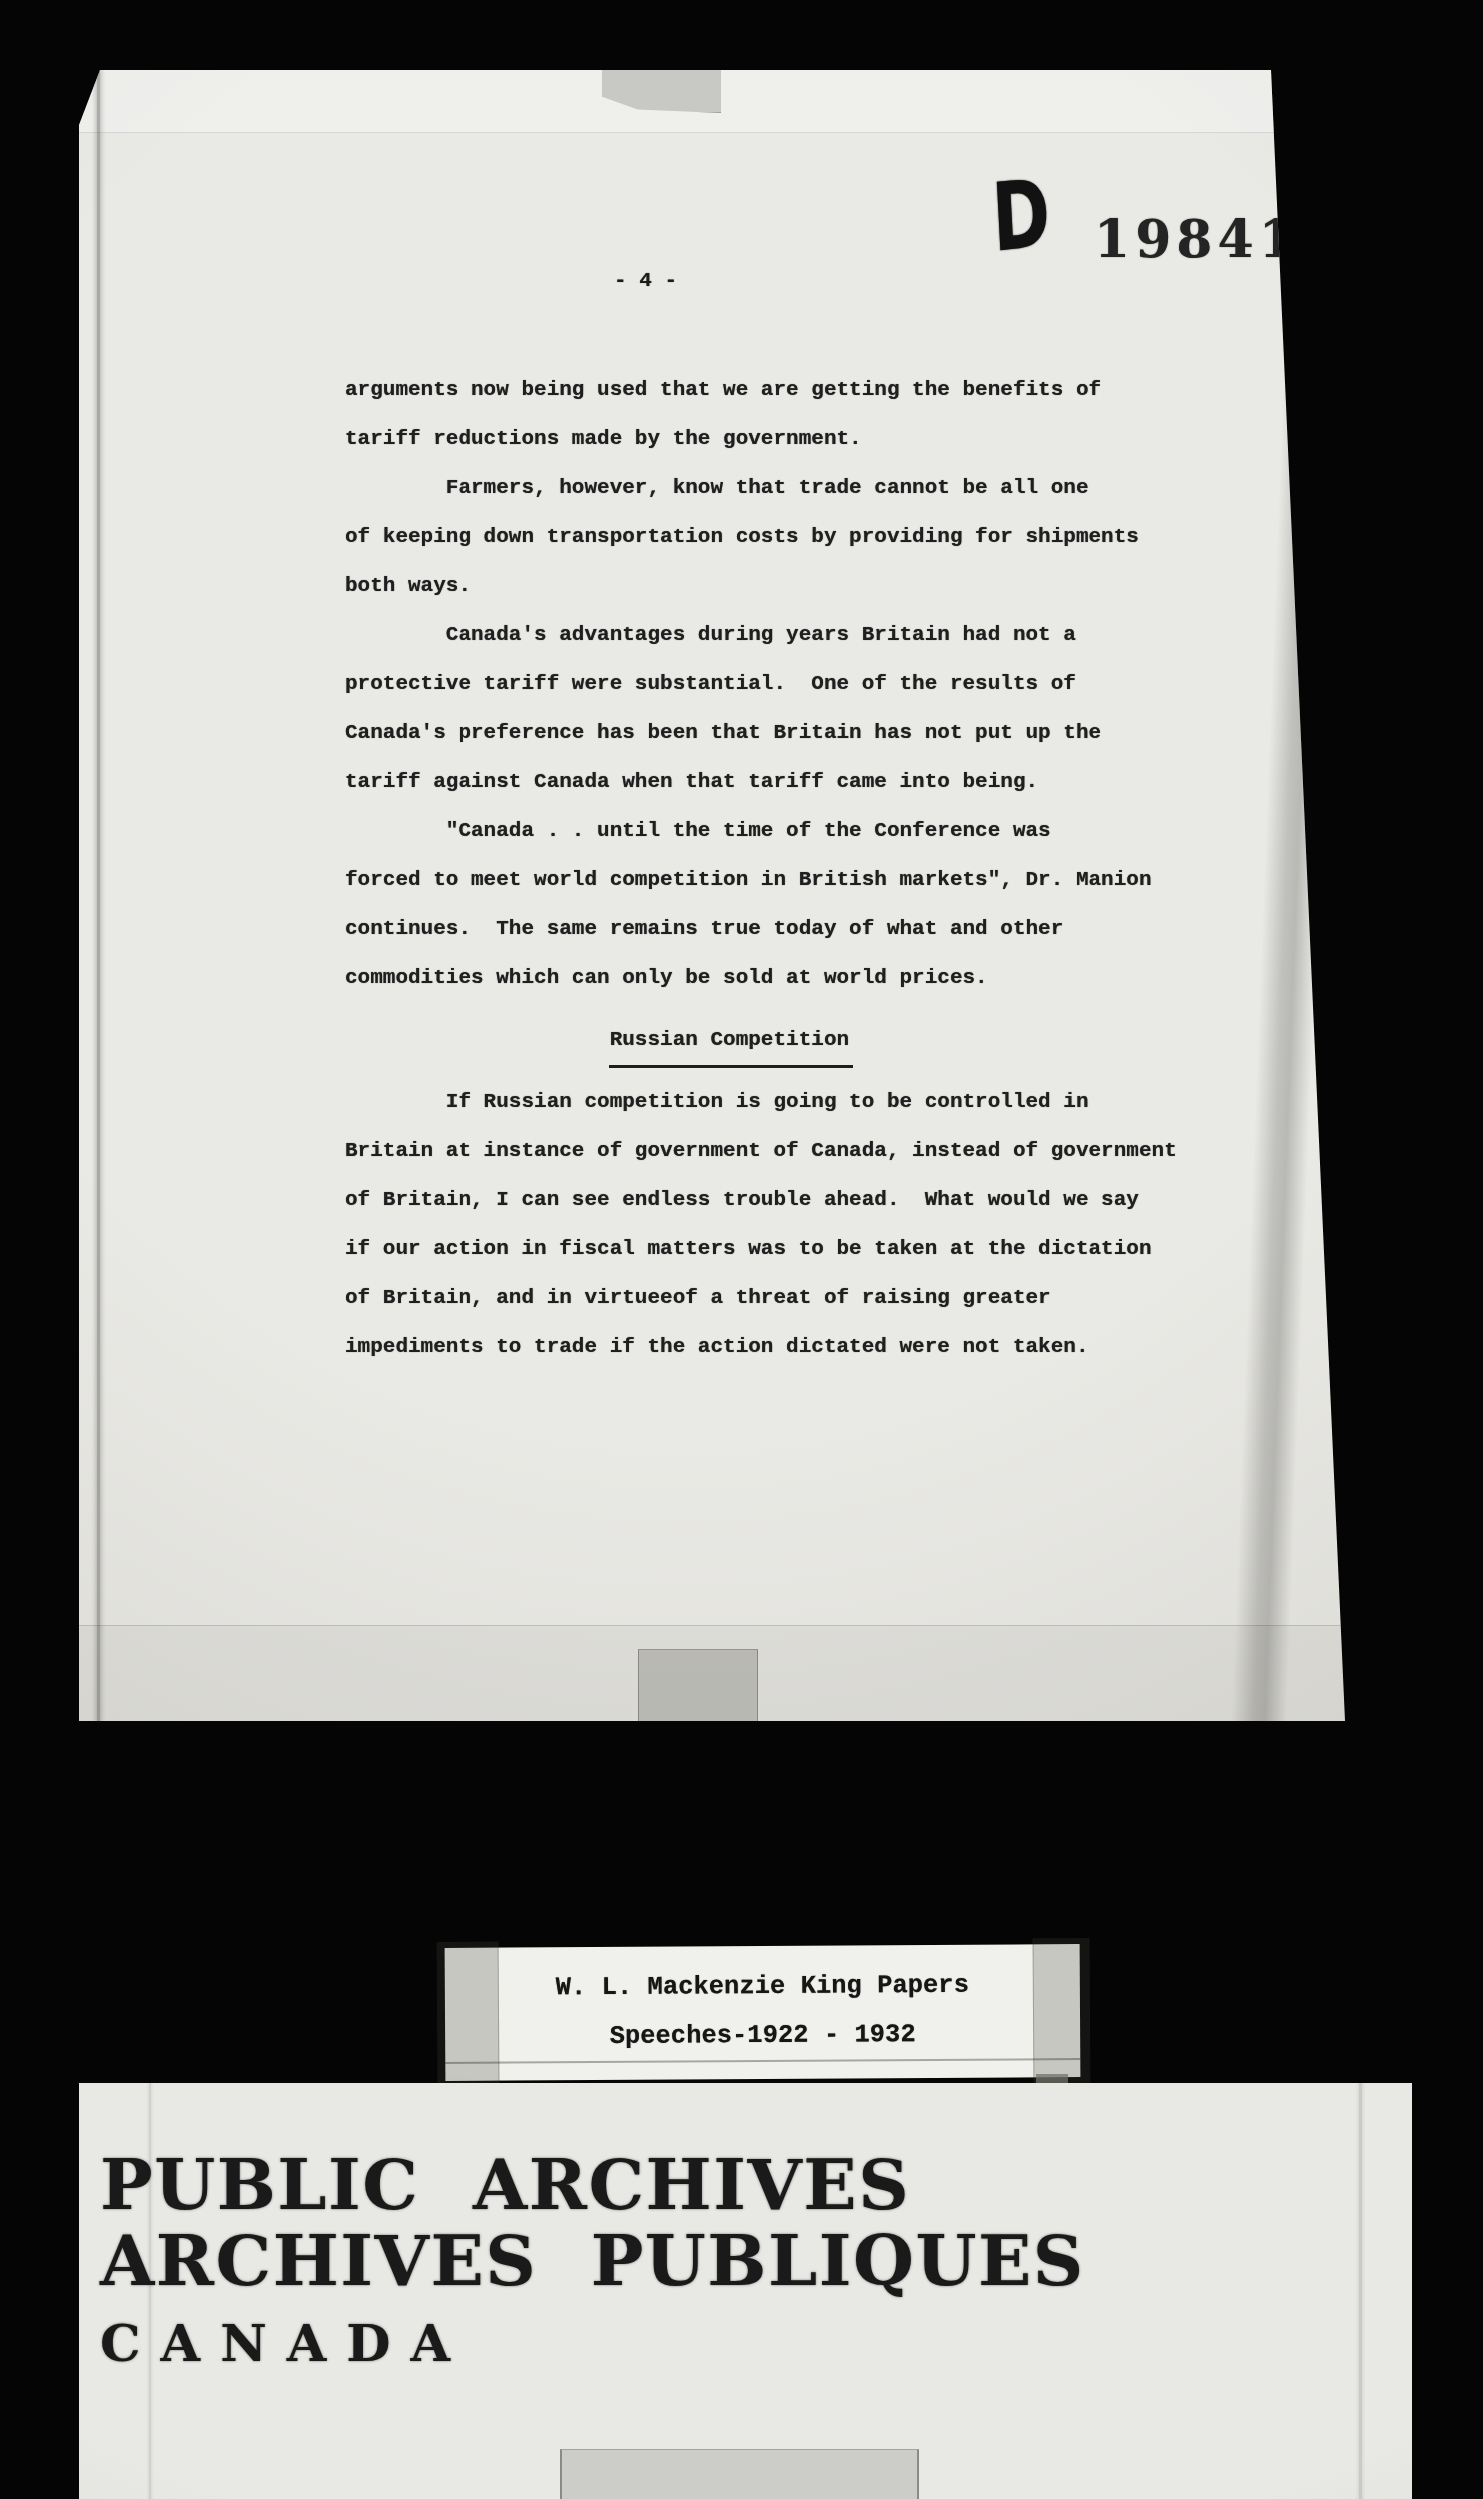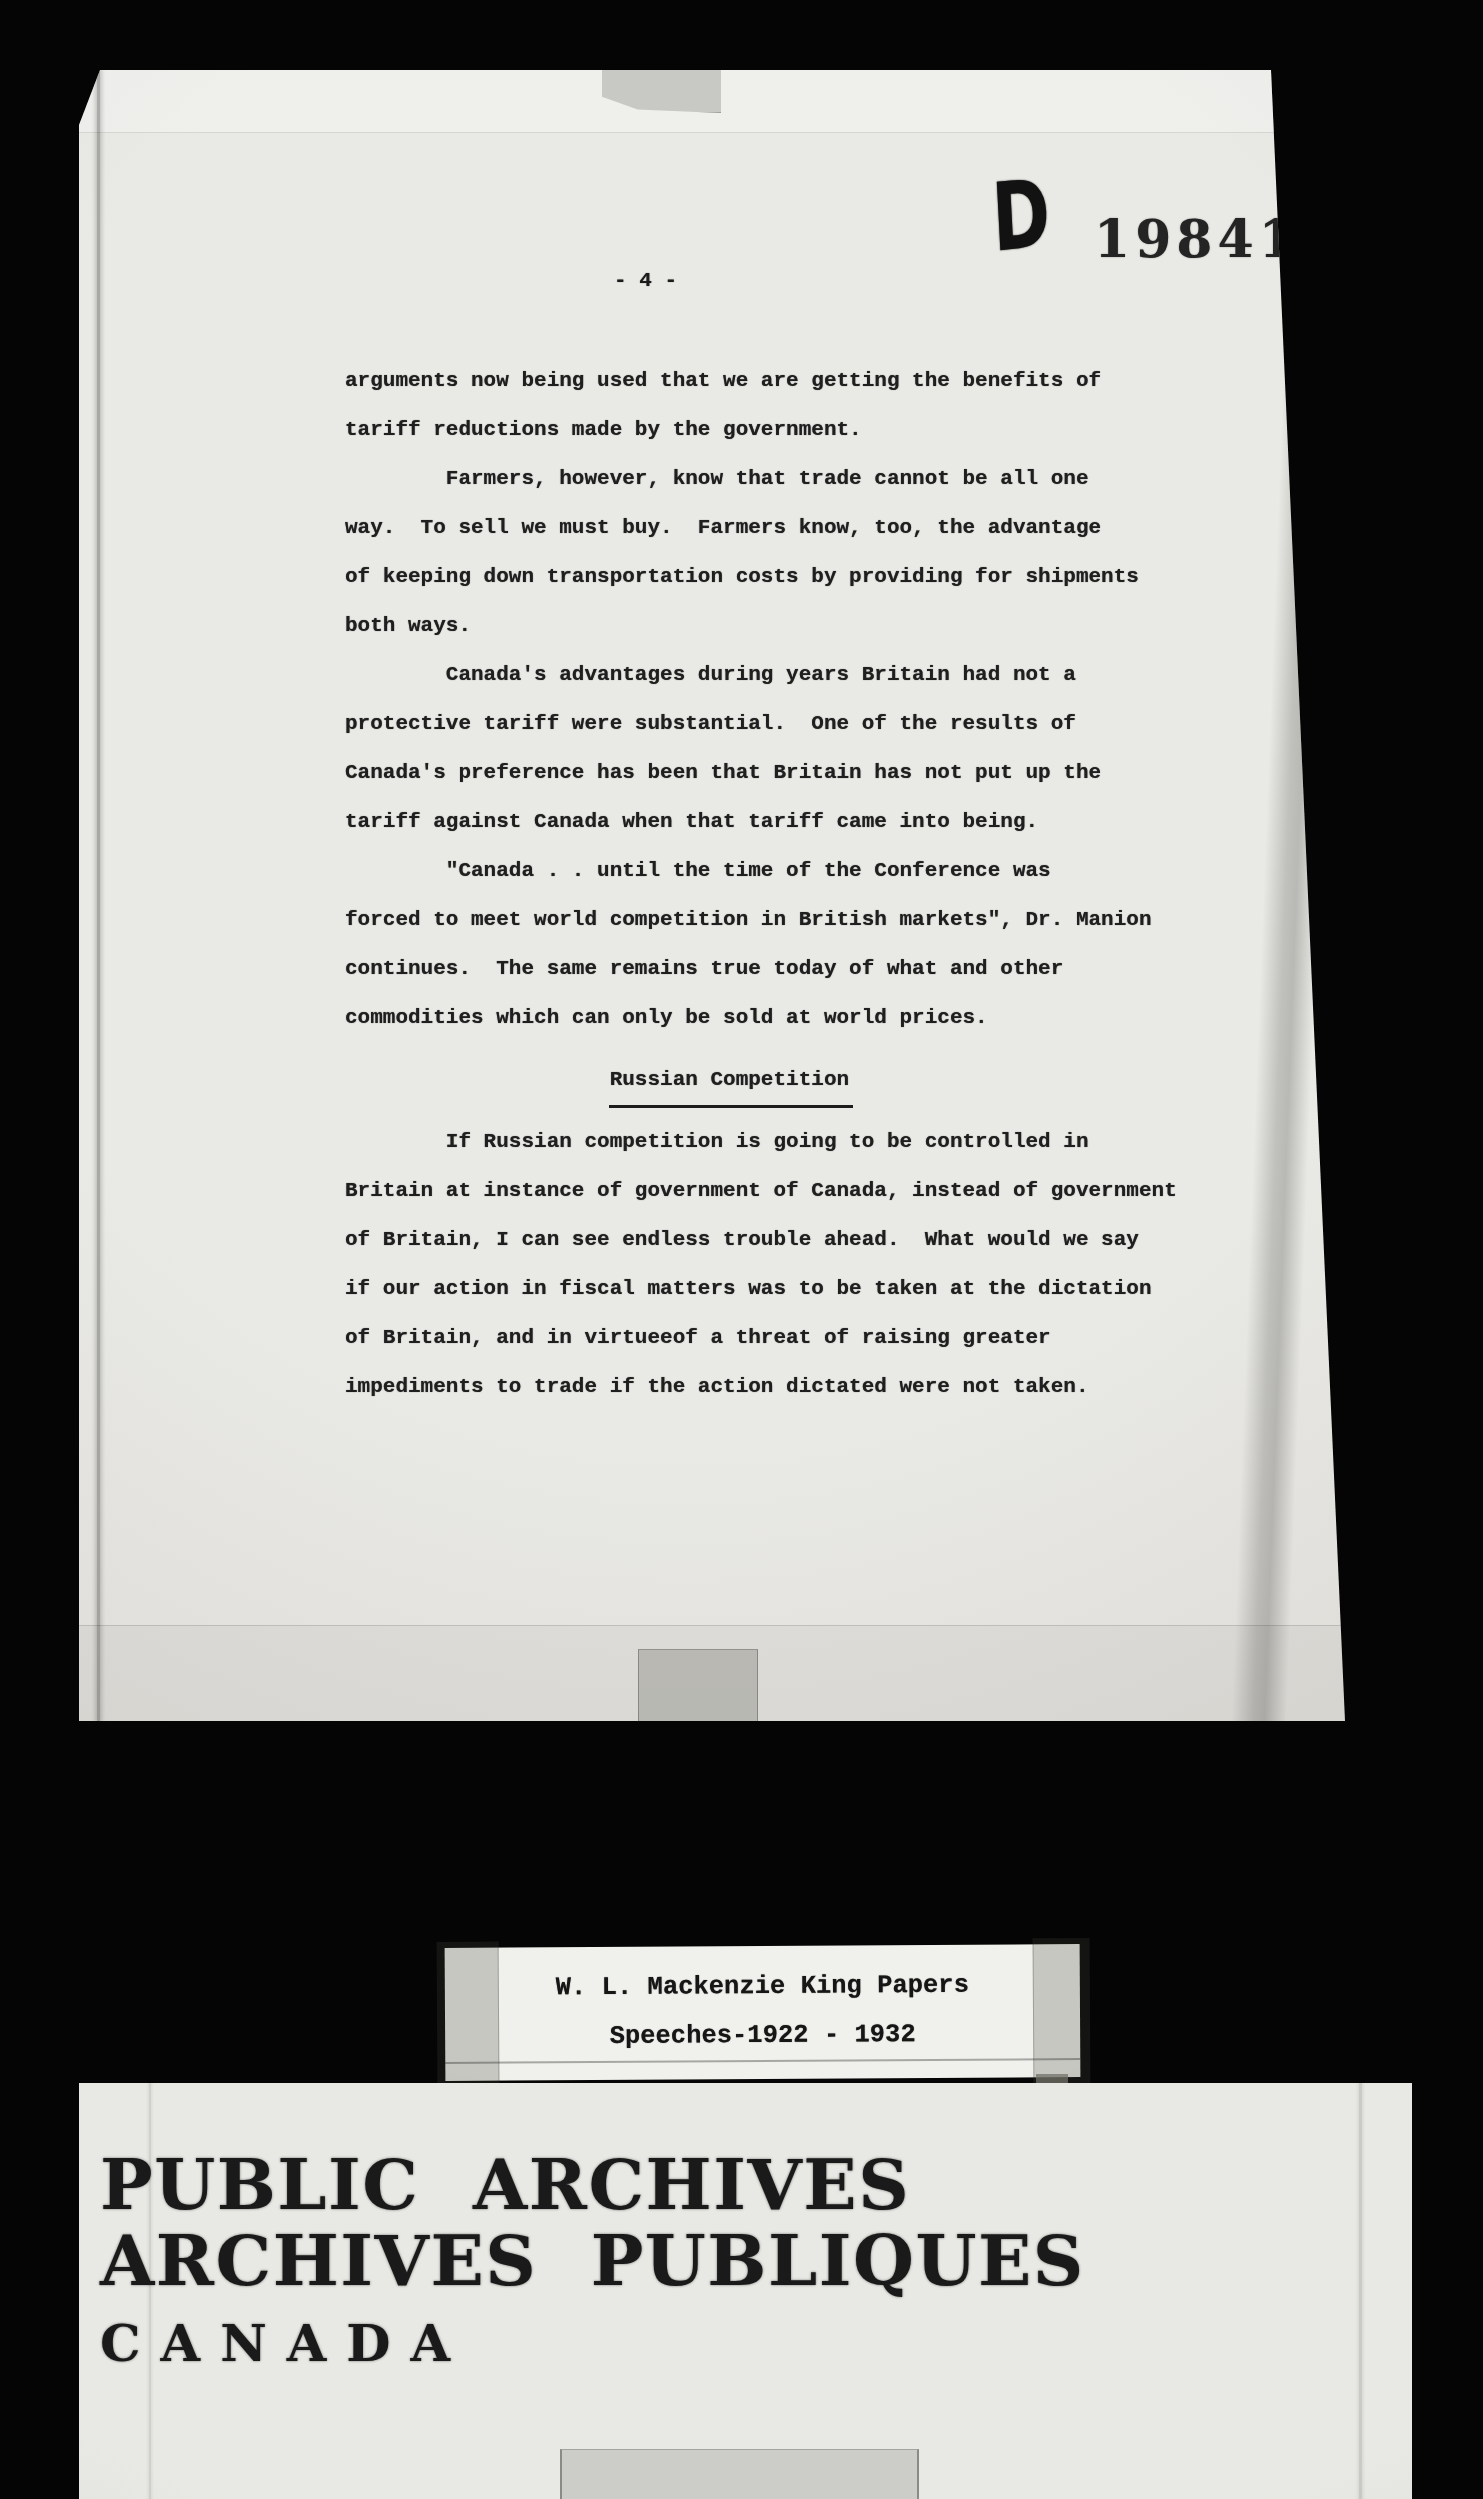--- a/index.html
+++ b/index.html
@@ -99,21 +99,21 @@
     left: 535px; top: 199px;
     font-size: 21px;
     font-weight: 700;
     color: #1c1c1c;
     white-space: pre;
     text-shadow: 0 0 1px rgba(10,10,10,0.75);
   }
 
   .text-block {
     position: absolute;
-    left: 266px; top: 286px;
+    left: 266px; top: 295px;
     width: 910px;
     font-size: 21px;
     font-weight: 700;
     color: #1f1f1f;
     text-shadow: 0 0 1px rgba(15,15,15,0.70);
   }
   .typed-line {
     white-space: pre;
     line-height: 49px;
     height: 49px;
@@ -254,21 +254,20 @@
     <div class="tape tape-bottom"></div>
 
     <div class="marker-d">D</div>
     <div class="doc-number">19841</div>
     <div class="page-number">- 4 -</div>
 
     <div class="text-block">
       <div class="typed-line">arguments now being used that we are getting the benefits of</div>
       <div class="typed-line">tariff reductions made by the government.</div>
       <div class="typed-line">        Farmers, however, know that trade cannot be all one</div>
-      <div class="typed-line">way.  To sell we must buy.  Farmers know, too, the advantage</div>
       <div class="typed-line">of keeping down transportation costs by providing for shipments</div>
       <div class="typed-line">both ways.</div>
       <div class="typed-line">        Canada's advantages during years Britain had not a</div>
       <div class="typed-line">protective tariff were substantial.  One of the results of</div>
       <div class="typed-line">Canada's preference has been that Britain has not put up the</div>
       <div class="typed-line">tariff against Canada when that tariff came into being.</div>
       <div class="typed-line">        "Canada . . until the time of the Conference was</div>
       <div class="typed-line">forced to meet world competition in British markets", Dr. Manion</div>
       <div class="typed-line">continues.  The same remains true today of what and other</div>
       <div class="typed-line">commodities which can only be sold at world prices.</div>

